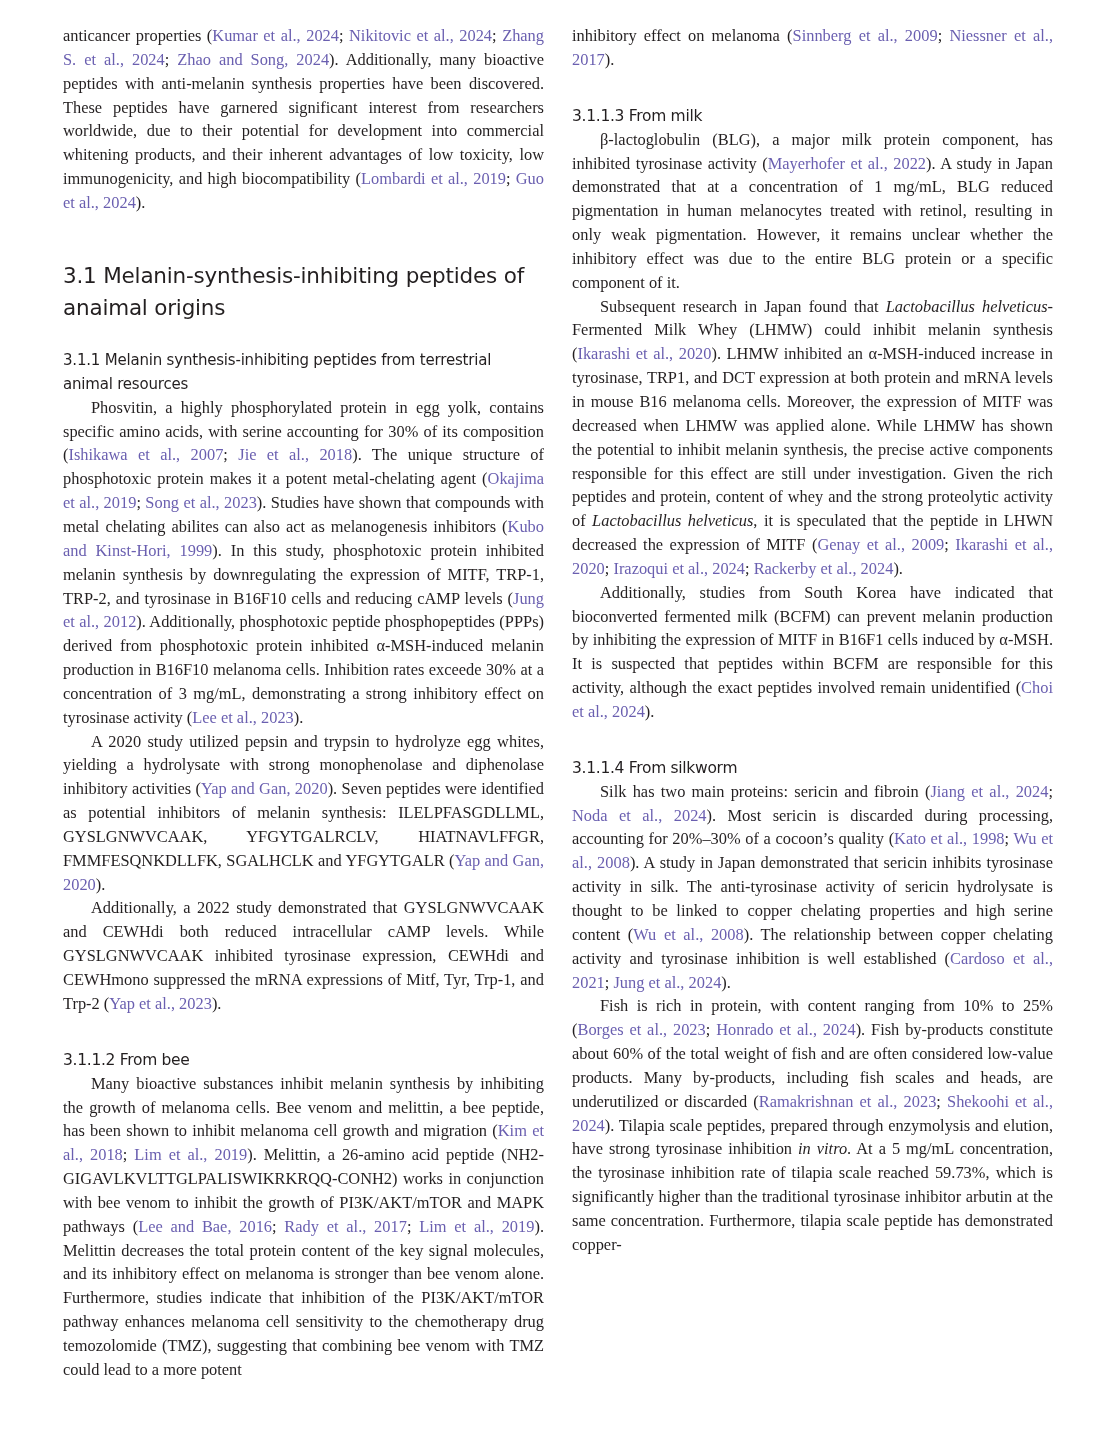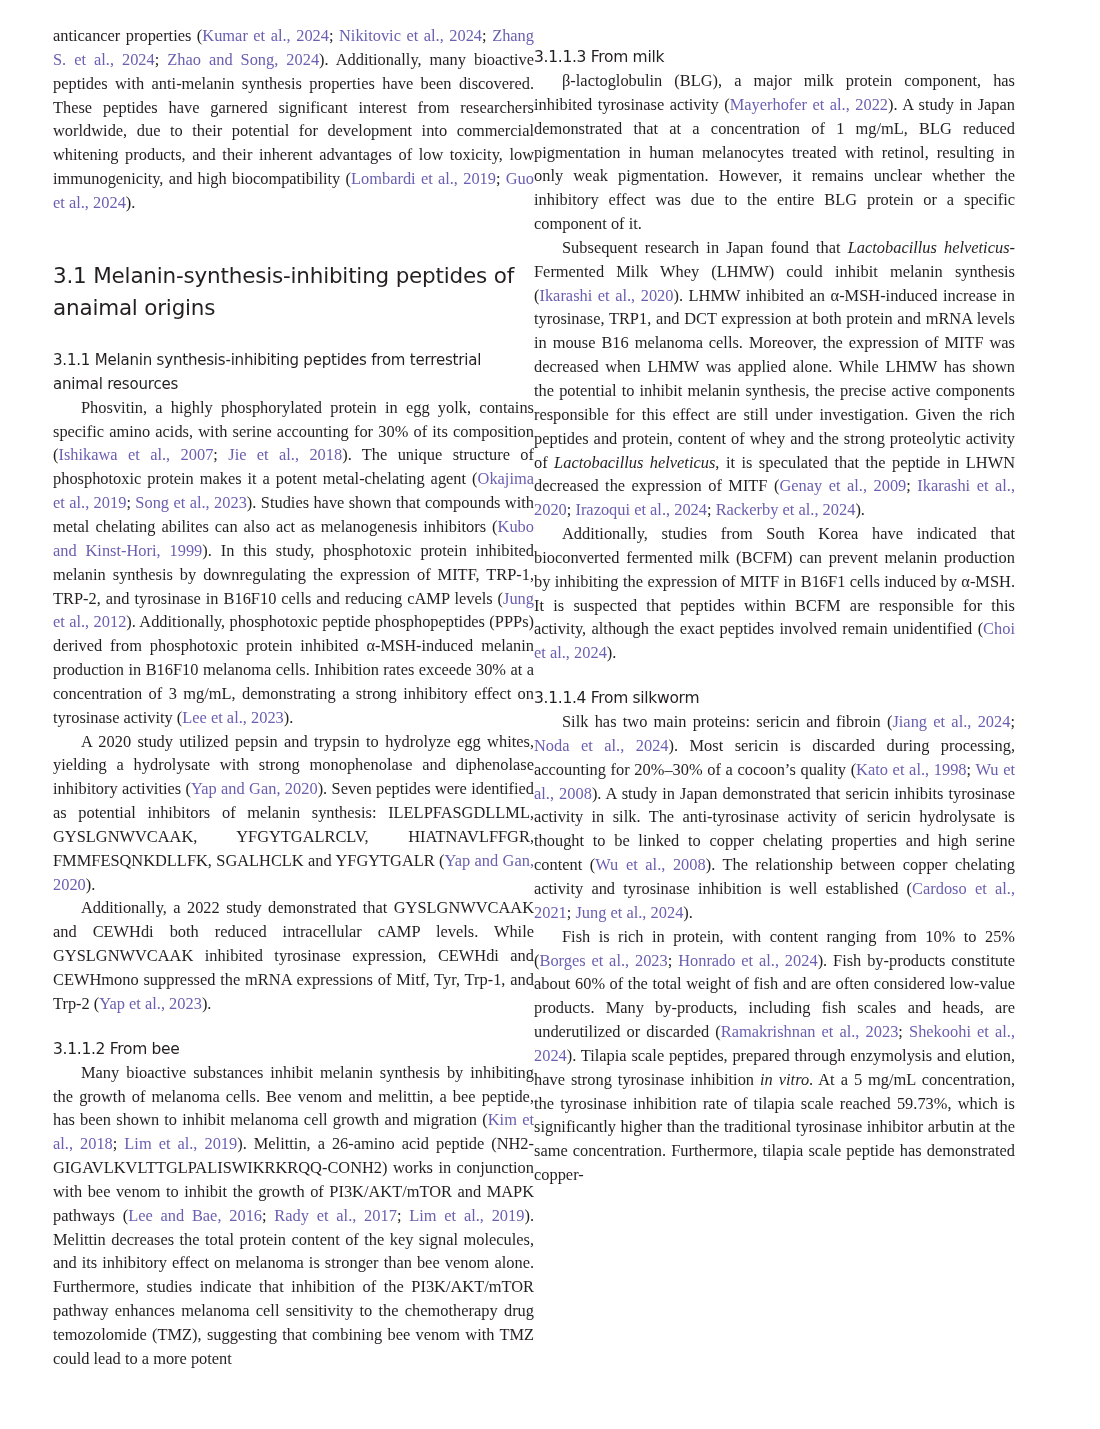--- a/index.html
+++ b/index.html
@@ -1,19 +1,19 @@
 <!DOCTYPE html>
 <html><head>
 <meta charset="utf-8">
 <style>
   html, body { margin: 0; padding: 0; background: #ffffff; }
   body { width: 1100px; height: 1429px; overflow: hidden; position: relative; }
   .page {
-    position: absolute; left: 53px; top: 24px;
-    width: 991px; display: flex; 
+    position: absolute; left: 63px; top: 24px;
+    width: 991px; display: flex; gap: 28px;
   }
   .col { width: 481px; }
   .col p {
     font-family: "Liberation Serif", "DejaVu Serif", serif;
     font-size: 16.4px; line-height: 23.85px; color: #231f20;
     margin: 0; text-align: justify; text-indent: 28px;
     hyphens: none;
   }
   .col p.noindent { text-indent: 0; }
   a.cite { color: #6a5fb0; text-decoration: none; }
@@ -26,41 +26,42 @@
   h3.h-sub {
     font-family: "DejaVu Sans", "Liberation Sans", sans-serif;
     font-weight: normal; font-size: 15px; line-height: 24px;
     color: #231f20; margin: 24px 0 0 0; letter-spacing: -0.2px;
   }
   h4.h-subsub {
     font-family: "DejaVu Sans", "Liberation Sans", sans-serif;
     font-weight: normal; font-size: 15.5px; line-height: 24px;
     color: #231f20; margin: 0; letter-spacing: -0.3px;
   }
-  h4.h-subsub.spaced { margin-top: 21px; }
+  h4.h-subsub.spaced { margin-top: 32px; }
   h3.h-sub.spaced-lg { margin-top: 26px; }
 </style>
 </head>
 <body>
 
 <div class="page">
   <div class="col">
     <p class="noindent">anticancer properties (<a class="cite" href="#">Kumar et al., 2024</a>; <a class="cite" href="#">Nikitovic et al., 2024</a>; <a class="cite" href="#">Zhang S. et al., 2024</a>; <a class="cite" href="#">Zhao and Song, 2024</a>). Additionally, many bioactive peptides with anti-melanin synthesis properties have been discovered. These peptides have garnered significant interest from researchers worldwide, due to their potential for development into commercial whitening products, and their inherent advantages of low toxicity, low immunogenicity, and high biocompatibility (<a class="cite" href="#">Lombardi et al., 2019</a>; <a class="cite" href="#">Guo et al., 2024</a>).</p>
 
     <h2 class="h-sec">3.1 Melanin-synthesis-inhibiting peptides of anaimal origins</h2>
     <h3 class="h-sub">3.1.1 Melanin synthesis-inhibiting peptides from terrestrial animal resources</h3>
     <p>Phosvitin, a highly phosphorylated protein in egg yolk, contains specific amino acids, with serine accounting for 30% of its composition (<a class="cite" href="#">Ishikawa et al., 2007</a>; <a class="cite" href="#">Jie et al., 2018</a>). The unique structure of phosphotoxic protein makes it a potent metal-chelating agent (<a class="cite" href="#">Okajima et al., 2019</a>; <a class="cite" href="#">Song et al., 2023</a>). Studies have shown that compounds with metal chelating abilites can also act as melanogenesis inhibitors (<a class="cite" href="#">Kubo and Kinst-Hori, 1999</a>). In this study, phosphotoxic protein inhibited melanin synthesis by downregulating the expression of MITF, TRP-1, TRP-2, and tyrosinase in B16F10 cells and reducing cAMP levels (<a class="cite" href="#">Jung et al., 2012</a>). Additionally, phosphotoxic peptide phosphopeptides (PPPs) derived from phosphotoxic protein inhibited α-MSH-induced melanin production in B16F10 melanoma cells. Inhibition rates exceede 30% at a concentration of 3 mg/mL, demonstrating a strong inhibitory effect on tyrosinase activity (<a class="cite" href="#">Lee et al., 2023</a>).</p>
     <p>A 2020 study utilized pepsin and trypsin to hydrolyze egg whites, yielding a hydrolysate with strong monophenolase and diphenolase inhibitory activities (<a class="cite" href="#">Yap and Gan, 2020</a>). Seven peptides were identified as potential inhibitors of melanin synthesis: ILELPFASGDLLML, GYSLGNWVCAAK, YFGYTGALRCLV, HIATNAVLFFGR, FMMFESQNKDLLFK, SGALHCLK and YFGYTGALR (<a class="cite" href="#">Yap and Gan, 2020</a>).</p>
     <p>Additionally, a 2022 study demonstrated that GYSLGNWVCAAK and CEWHdi both reduced intracellular cAMP levels. While GYSLGNWVCAAK inhibited tyrosinase expression, CEWHdi and CEWHmono suppressed the mRNA expressions of Mitf, Tyr, Trp-1, and Trp-2 (<a class="cite" href="#">Yap et al., 2023</a>).</p>
 
     <h4 class="h-subsub spaced">3.1.1.2 From bee</h4>
     <p>Many bioactive substances inhibit melanin synthesis by inhibiting the growth of melanoma cells. Bee venom and melittin, a bee peptide, has been shown to inhibit melanoma cell growth and migration (<a class="cite" href="#">Kim et al., 2018</a>; <a class="cite" href="#">Lim et al., 2019</a>). Melittin, a 26-amino acid peptide (NH2-GIGAVLKVLTTGLPALISWIKRKRQQ-CONH2) works in conjunction with bee venom to inhibit the growth of PI3K/AKT/mTOR and MAPK pathways (<a class="cite" href="#">Lee and Bae, 2016</a>; <a class="cite" href="#">Rady et al., 2017</a>; <a class="cite" href="#">Lim et al., 2019</a>). Melittin decreases the total protein content of the key signal molecules, and its inhibitory effect on melanoma is stronger than bee venom alone. Furthermore, studies indicate that inhibition of the PI3K/AKT/mTOR pathway enhances melanoma cell sensitivity to the chemotherapy drug temozolomide (TMZ), suggesting that combining bee venom with TMZ could lead to a more potent</p>
   </div>
 
   <div class="col">
+    <p class="noindent">inhibitory effect on melanoma (<a class="cite" href="#">Sinnberg et al., 2009</a>; <a class="cite" href="#">Niessner et al., 2017</a>).</p>
 
     <h4 class="h-subsub spaced">3.1.1.3 From milk</h4>
     <p>β-lactoglobulin (BLG), a major milk protein component, has inhibited tyrosinase activity (<a class="cite" href="#">Mayerhofer et al., 2022</a>). A study in Japan demonstrated that at a concentration of 1 mg/mL, BLG reduced pigmentation in human melanocytes treated with retinol, resulting in only weak pigmentation. However, it remains unclear whether the inhibitory effect was due to the entire BLG protein or a specific component of it.</p>
     <p>Subsequent research in Japan found that <em>Lactobacillus helveticus</em>-Fermented Milk Whey (LHMW) could inhibit melanin synthesis (<a class="cite" href="#">Ikarashi et al., 2020</a>). LHMW inhibited an α-MSH-induced increase in tyrosinase, TRP1, and DCT expression at both protein and mRNA levels in mouse B16 melanoma cells. Moreover, the expression of MITF was decreased when LHMW was applied alone. While LHMW has shown the potential to inhibit melanin synthesis, the precise active components responsible for this effect are still under investigation. Given the rich peptides and protein, content of whey and the strong proteolytic activity of <em>Lactobacillus helveticus</em>, it is speculated that the peptide in LHWN decreased the expression of MITF (<a class="cite" href="#">Genay et al., 2009</a>; <a class="cite" href="#">Ikarashi et al., 2020</a>; <a class="cite" href="#">Irazoqui et al., 2024</a>; <a class="cite" href="#">Rackerby et al., 2024</a>).</p>
     <p>Additionally, studies from South Korea have indicated that bioconverted fermented milk (BCFM) can prevent melanin production by inhibiting the expression of MITF in B16F1 cells induced by α-MSH. It is suspected that peptides within BCFM are responsible for this activity, although the exact peptides involved remain unidentified (<a class="cite" href="#">Choi et al., 2024</a>).</p>
 
     <h4 class="h-subsub spaced">3.1.1.4 From silkworm</h4>
     <p>Silk has two main proteins: sericin and fibroin (<a class="cite" href="#">Jiang et al., 2024</a>; <a class="cite" href="#">Noda et al., 2024</a>). Most sericin is discarded during processing, accounting for 20%–30% of a cocoon’s quality (<a class="cite" href="#">Kato et al., 1998</a>; <a class="cite" href="#">Wu et al., 2008</a>). A study in Japan demonstrated that sericin inhibits tyrosinase activity in silk. The anti-tyrosinase activity of sericin hydrolysate is thought to be linked to copper chelating properties and high serine content (<a class="cite" href="#">Wu et al., 2008</a>). The relationship between copper chelating activity and tyrosinase inhibition is well established (<a class="cite" href="#">Cardoso et al., 2021</a>; <a class="cite" href="#">Jung et al., 2024</a>).</p>
 
     <p>Fish is rich in protein, with content ranging from 10% to 25% (<a class="cite" href="#">Borges et al., 2023</a>; <a class="cite" href="#">Honrado et al., 2024</a>). Fish by-products constitute about 60% of the total weight of fish and are often considered low-value products. Many by-products, including fish scales and heads, are underutilized or discarded (<a class="cite" href="#">Ramakrishnan et al., 2023</a>; <a class="cite" href="#">Shekoohi et al., 2024</a>). Tilapia scale peptides, prepared through enzymolysis and elution, have strong tyrosinase inhibition <em>in vitro</em>. At a 5 mg/mL concentration, the tyrosinase inhibition rate of tilapia scale reached 59.73%, which is significantly higher than the traditional tyrosinase inhibitor arbutin at the same concentration. Furthermore, tilapia scale peptide has demonstrated copper-</p>

